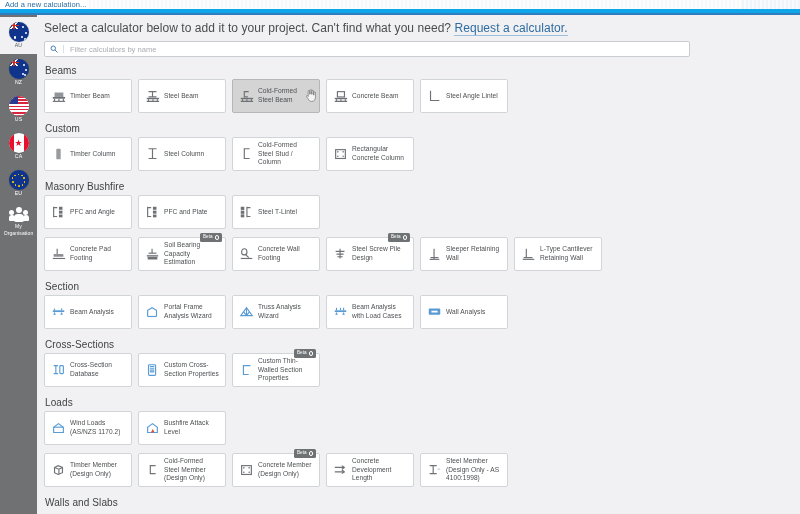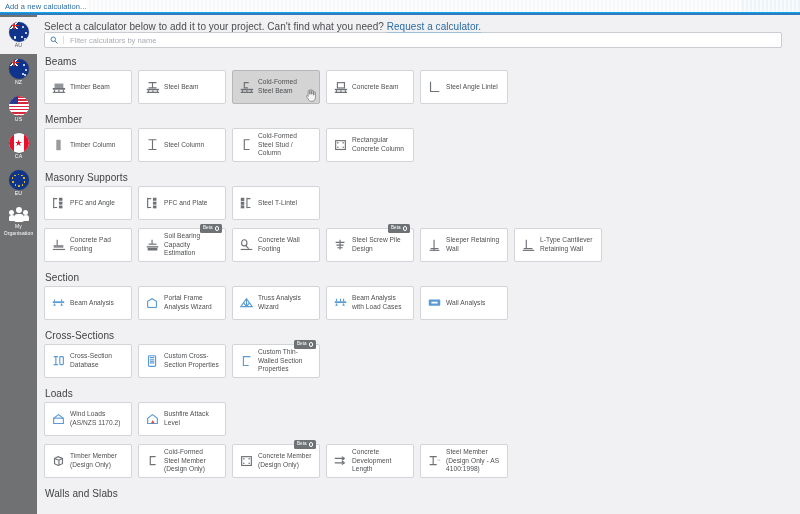--- a/index.html
+++ b/index.html
@@ -10,21 +10,21 @@
     overflow: hidden;
   }
   #app { position: relative; width: 800px; height: 514px; display: flex; flex-direction: column; }
 
   
   .titlebar {
     height: 13px; flex: 0 0 13px;
     background: #ffffff;
     display: flex; align-items: center;
     padding-left: 5px;
-    border-bottom: 1px solid #0ea5e9;
+    border-bottom: 4px solid #0ea5e9;
   }
   .titlebar .tabtext {
     font-size: 7.5px; color: #2d6ca2; letter-spacing: .1px;
     white-space: nowrap;
   }
   .titlebar .filler { flex: 1 1 auto; height: 100%;
     background: repeating-linear-gradient(90deg,#fdfdfd 0 2px,#f6f8fa 2px 4px); }
   .titlebar .accent { width: 58px; height: 100%;
     background: repeating-linear-gradient(90deg,#eef4f8 0 2px,#f8fbfd 2px 4px); }
 
@@ -107,27 +107,27 @@
     position:absolute; background:#ffffff; border-radius:50%; display:block;
   }
 
   
   .main {
     flex: 1 1 auto; background: #f1f0f2;
     position: relative; overflow: hidden;
     padding: 6px 0 0 7px;
   }
   .intro {
-    font-size: 10px; color: #4a4d50; letter-spacing: .05px;
+    font-size: 12px; color: #4a4d50; margin-bottom: 6px; letter-spacing: .05px;
   }
   .intro a { color: #2d6ca2; text-decoration: none; border-bottom: .5px solid #9cc0dc; }
 
   .searchwrap {
     display: flex; align-items: center;
-    height: 16px; width: 738px;
+    height: 16px; width: 646px;
     background: #ffffff;
     border: 1px solid #c9ccd0;
     border-radius: 2px;
     margin-bottom: 8px;
   }
   .search-icon {
     width: 19px; flex: 0 0 19px;
     display:flex; align-items:center; justify-content:center;
     border-right: 1px solid #dcdfe2;
     color: #4c7fb0;
@@ -330,21 +330,21 @@
                 <span class="card-icon">
                   <svg width="15" height="15" viewBox="0 0 17 17">
                     <path d="M4 2v11h10" stroke="currentColor" fill="none" stroke-width="1.3"></path>
                   </svg>
                 </span>
                 <span class="card-label">Steel Angle Lintel</span>
               </div>
             </div>
           </div>
           <div class="section">
-            <div class="section-title">Member</div>
+            <div class="section-title">Custom</div>
             <div class="cards">
               <div class="card">
                 <span class="card-icon">
                   <svg width="15" height="15" viewBox="0 0 17 17">
                     <rect x="6" y="2" width="5" height="12" rx="1" fill="currentColor" opacity=".7"></rect>
                   </svg>
                 </span>
                 <span class="card-label">Timber Column</span>
               </div>
               <div class="card">
@@ -371,21 +371,21 @@
                     <circle cx="11.5" cy="5.5" r=".9" fill="currentColor"></circle>
                     <circle cx="5.5" cy="10.5" r=".9" fill="currentColor"></circle>
                     <circle cx="11.5" cy="10.5" r=".9" fill="currentColor"></circle>
                   </svg>
                 </span>
                 <span class="card-label">Rectangular Concrete Column</span>
               </div>
             </div>
           </div>
           <div class="section">
-            <div class="section-title">Masonry Supports</div>
+            <div class="section-title">Masonry Bushfire</div>
             <div class="cards">
               <div class="card">
                 <span class="card-icon">
                   <svg width="15" height="15" viewBox="0 0 17 17">
                     <path d="M3 2v12M3 3h4M3 13h4" stroke="currentColor" fill="none" stroke-width="1.3"></path>
                     <rect x="9" y="2" width="4" height="3.4" fill="currentColor"></rect>
                     <rect x="9" y="6.4" width="4" height="3.4" fill="currentColor"></rect>
                     <rect x="9" y="10.8" width="4" height="3.2" fill="currentColor"></rect>
                   </svg>
                 </span>

